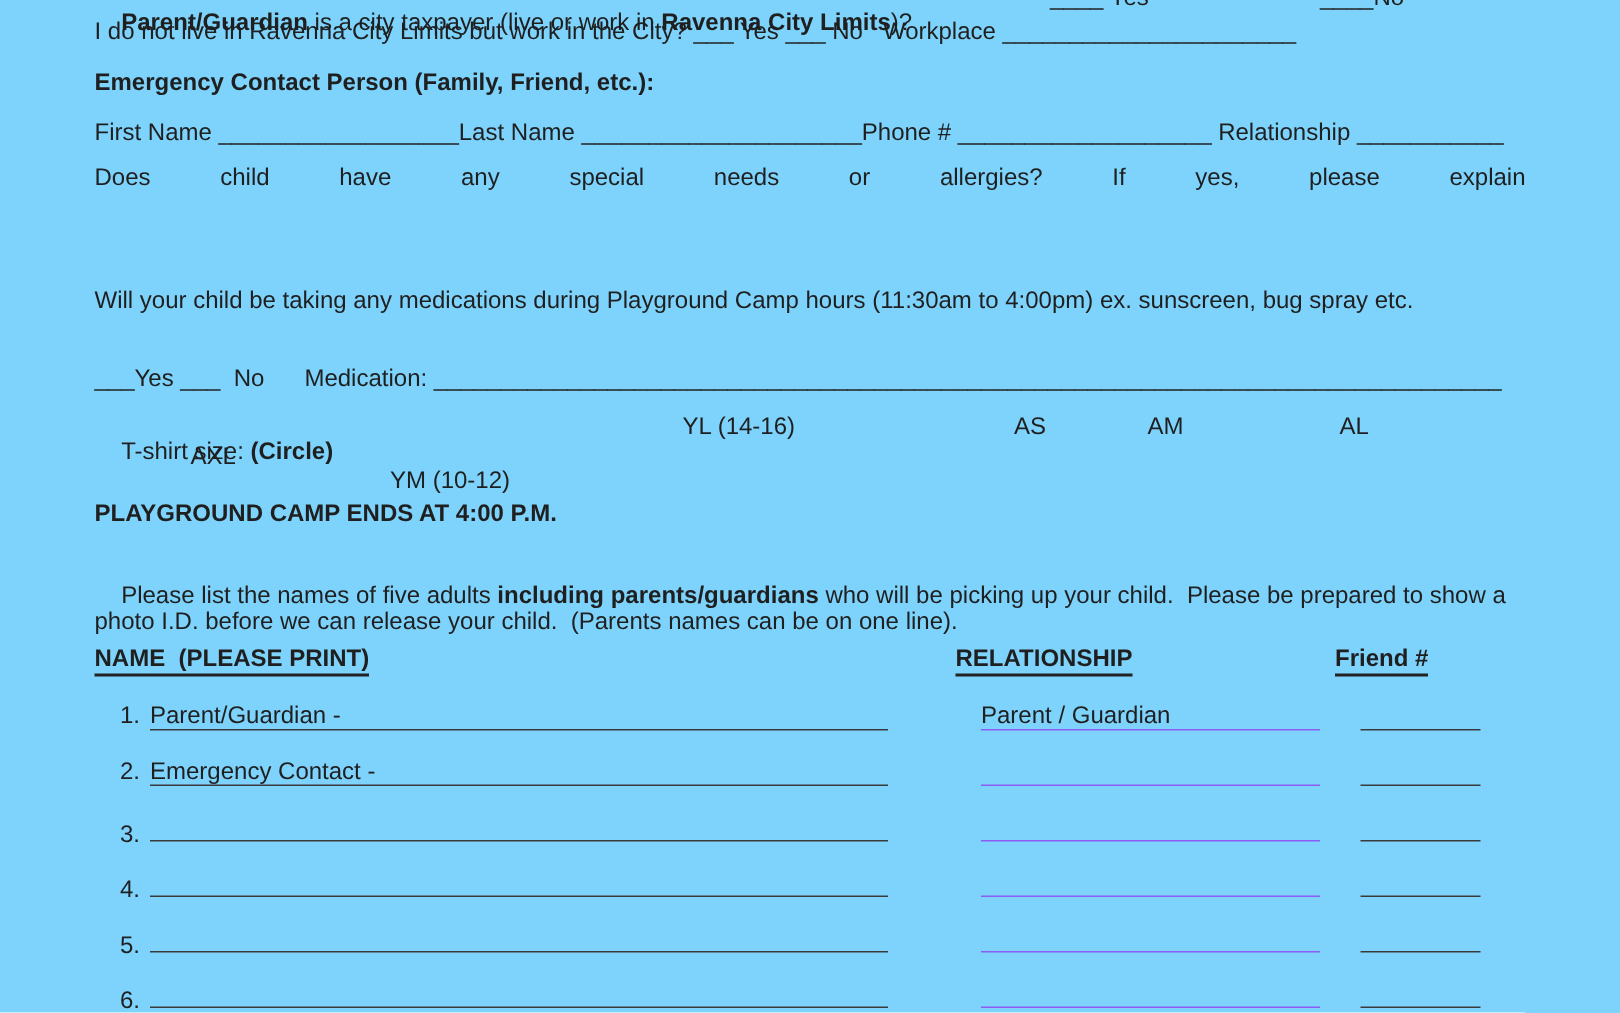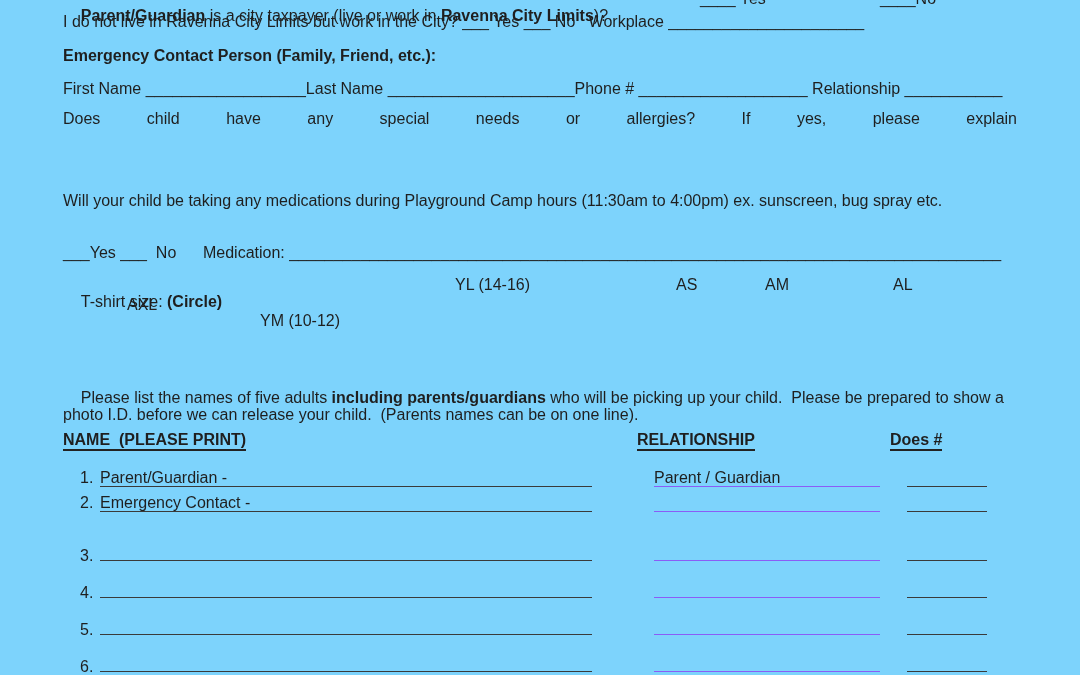--- a/index.html
+++ b/index.html
@@ -59,38 +59,39 @@
   <div class="line" style="top:276px;width:954px;">
     <span>T-shirt size: </span><span class="b">(Circle)</span>
     <span class="abs" style="left:197px;margin-top:36px;">YM (10-12)</span>
     <span class="abs" style="left:392px;">YL (14-16)</span>
     <span class="abs" style="left:574px;margin-left:39px;">AS</span>
     <span class="abs" style="left:702px;">AM</span>
     <span class="abs" style="left:830px;">AL</span>
   </div>
   <div class="line" style="top:296px;left:127px;">AXL</div>
 
+  <div class="line b" style="top:334px;">PLAYGROUND CAMP ENDS AT 4:00 P.M.</div>
 
   <div class="line para" style="top:372px;">
     <span>Please list the names of five adults </span><span class="b">including parents/guardians</span><span> who will be picking up your child.  Please be prepared to show a photo I.D. before we can release your child.  (Parents names can be on one line).</span>
   </div>
 
   <div class="line" style="top:431px;width:954px;">
     <span class="hdr-cell" style="left:0;">NAME  (PLEASE PRINT)</span>
     <span class="hdr-cell" style="left:574px;text-align:right;">RELATIONSHIP</span>
-    <span class="hdr-cell" style="left:827px;">Does #</span>
+    <span class="hdr-cell" style="left:827px;">Friend #</span>
   </div>
 
   <div class="t-row" style="top:469px;">
     <span class="num">1.</span><span class="name-ul">Parent/Guardian -</span>
     <span class="rel-ul">Parent / Guardian</span>
     <span class="phone-ul"></span>
   </div>
 
-  <div class="t-row" style="top:494px;">
+  <div class="t-row" style="top:506px;">
     <span class="num">2.</span><span class="name-ul">Emergency Contact -</span>
     <span class="rel-ul"></span>
     <span class="phone-ul"></span>
   </div>
 
   <div class="t-row" style="top:543px;">
     <span class="num">3.</span><span class="name-ul"></span>
     <span class="rel-ul"></span>
     <span class="phone-ul"></span>
   </div>

